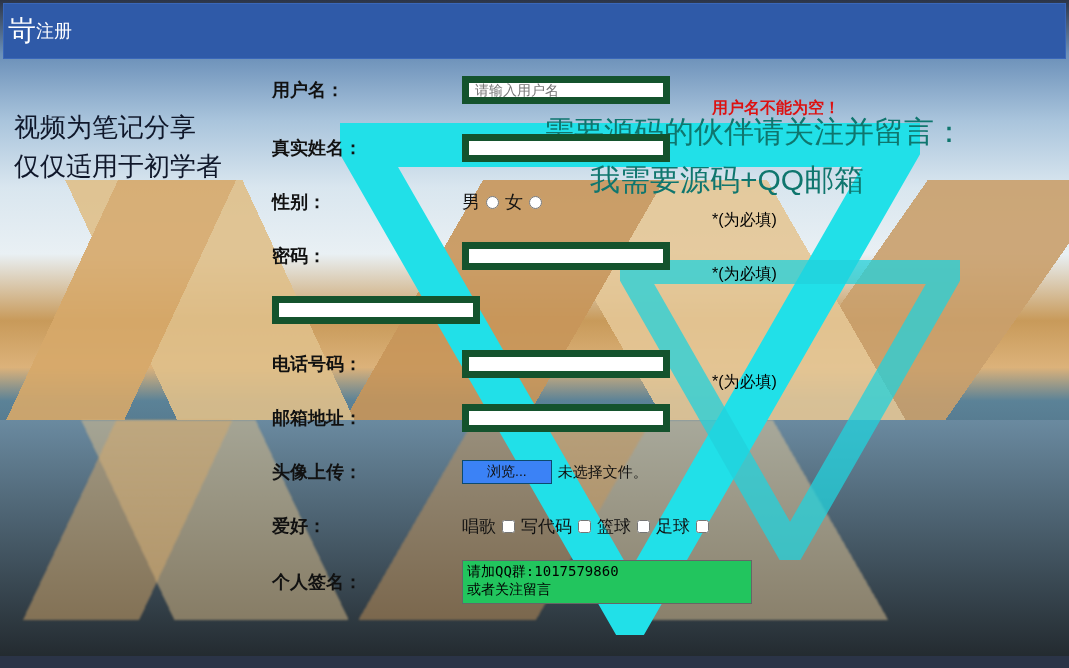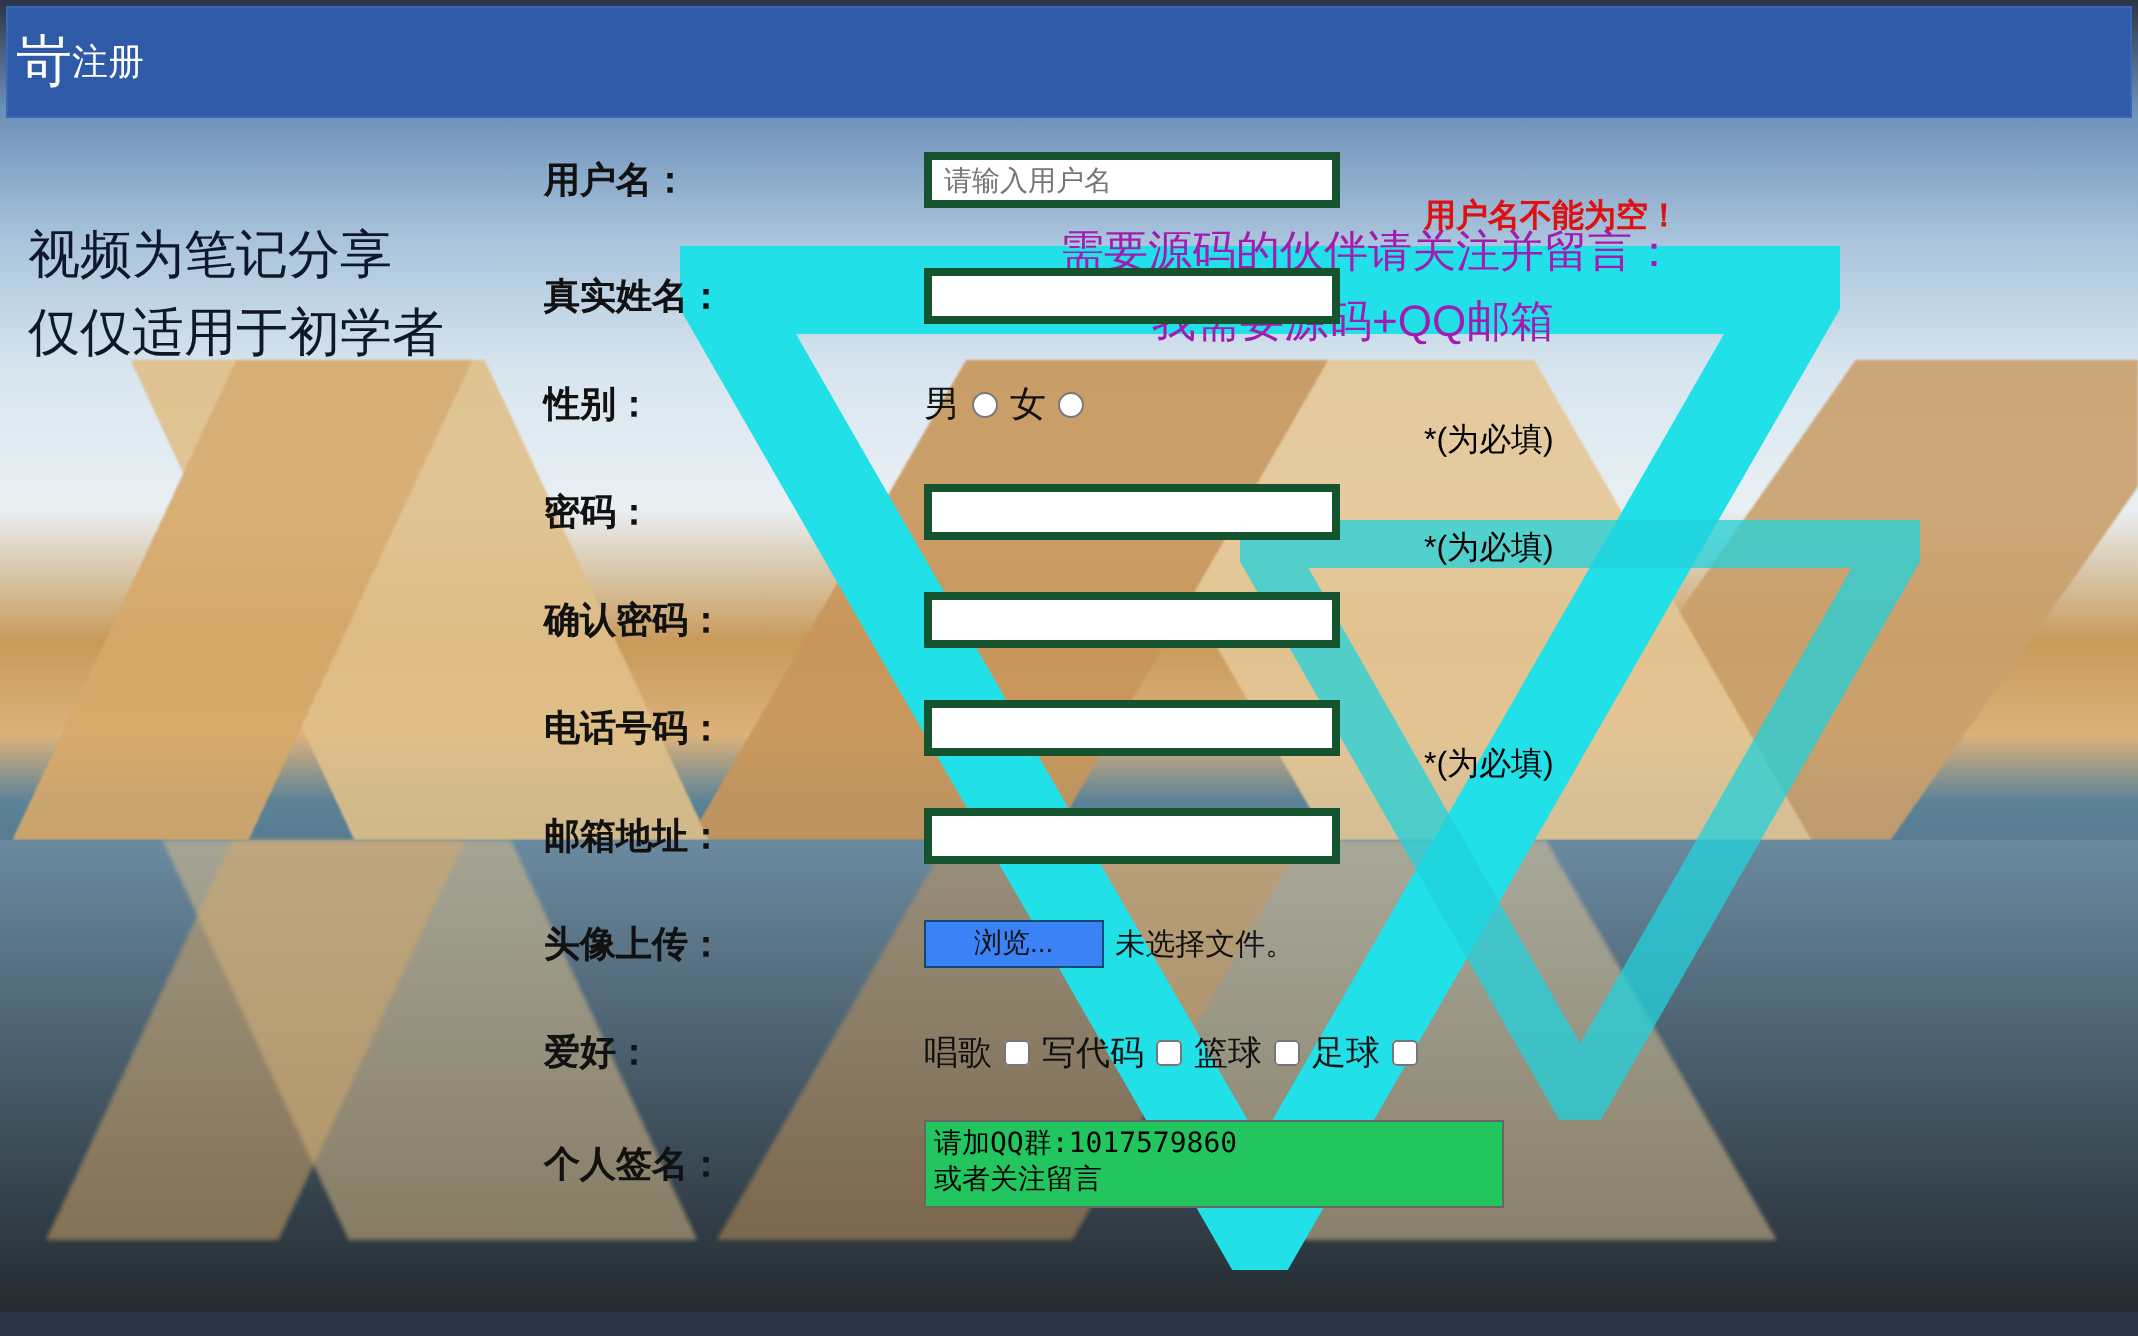--- a/index.html
+++ b/index.html
@@ -63,38 +63,38 @@
   .tri2 { left: 620px; top: 260px; }
 
   
   .leftnote {
     position: absolute; left: 14px; top: 108px;
     color: #0f172a; font-size: 26px; line-height: 1.5;
   }
 
   
   .bignote {
-    position: absolute; left: 530px; top: 108px;
-    color: #a21caf; font-size: 22px; line-height: 1.6;
+    position: absolute; left: 544px; top: 108px;
+    color: #0f766e; font-size: 30px; line-height: 1.6;
   }
   .bignote div:nth-child(2){ margin-left: 46px; }
 
   
   .form {
     position: absolute; left: 272px; top: 70px; right: 40px;
     font-size: 18px; color: #111;
   }
   .row {
     display: flex; align-items: center; min-height: 40px;
     margin-bottom: 18px;
   }
   .row .lab { width: 190px; font-weight: 700; }
   .row .ctl { display:flex; align-items:center; gap:6px; }
   .row input[type=text], .row input[type=password] {
-    width: 208px; height: 28px; border: 4px solid #14532d; background: #fff;
+    width: 208px; height: 28px; border: 7px solid #14532d; background: #fff;
     font-size: 14px; padding: 2px 6px;
   }
   .row textarea {
     width: 290px; height: 44px; font-size: 14px; padding: 2px 4px;
     border: 1px solid #666; background:#22c55e; resize: none;
   }
   .gap-lg { }
   .gap-sm { margin-bottom: 14px; }
 
   .err {
@@ -174,21 +174,20 @@
   <div class="row gap-sm" style="position:relative; margin-top:12px;">
     <span class="req" style="left:440px; top:-26px;">*(为必填)</span>
     <div class="lab">密码：</div>
     <div class="ctl">
       <input type="password" style="">
     </div>
   </div>
 
   <div class="row gap-sm" style="position:relative; margin-top:12px;">
     <span class="req" style="left:440px; top:-26px;">*(为必填)</span>
-    <div class="lab">确认密码：</div>
     <div class="ctl">
       <input type="password" style="">
     </div>
   </div>
 
   <div class="row gap-sm">
     <div class="lab">电话号码：</div>
     <div class="ctl">
       <input type="text" style="">
     </div>

